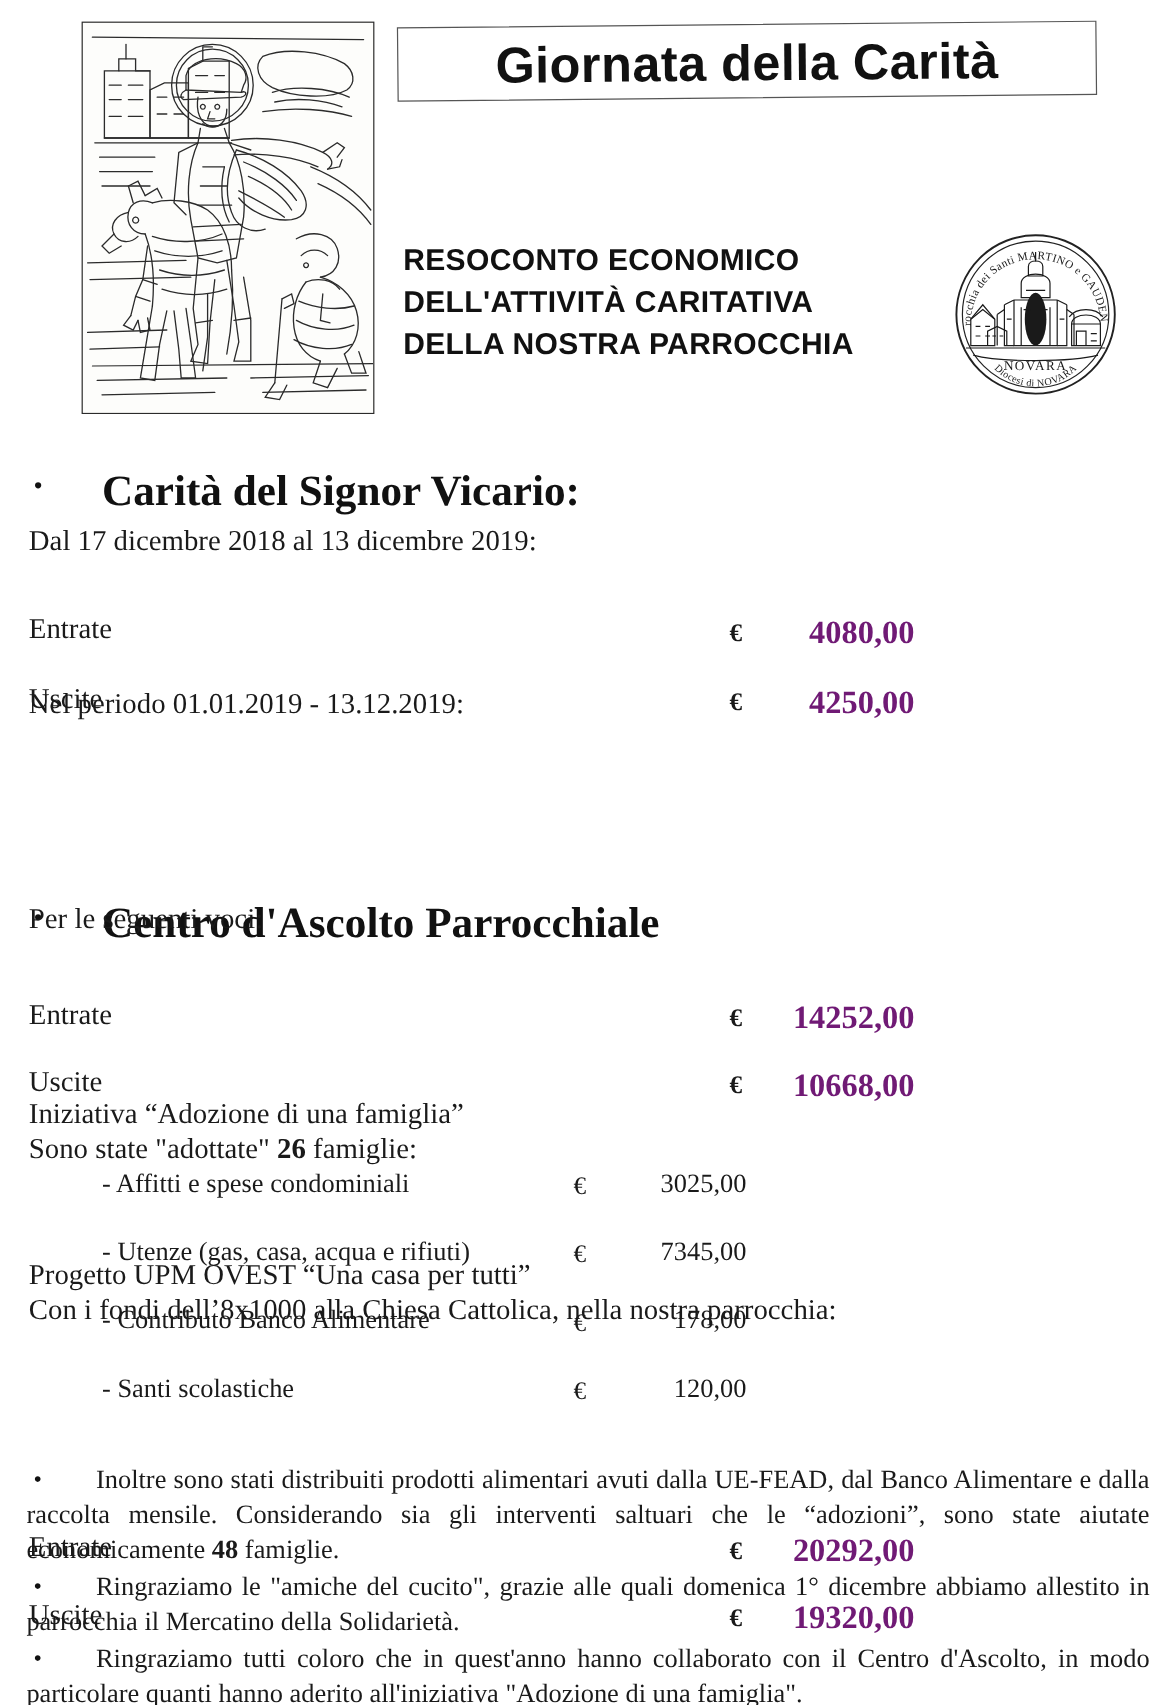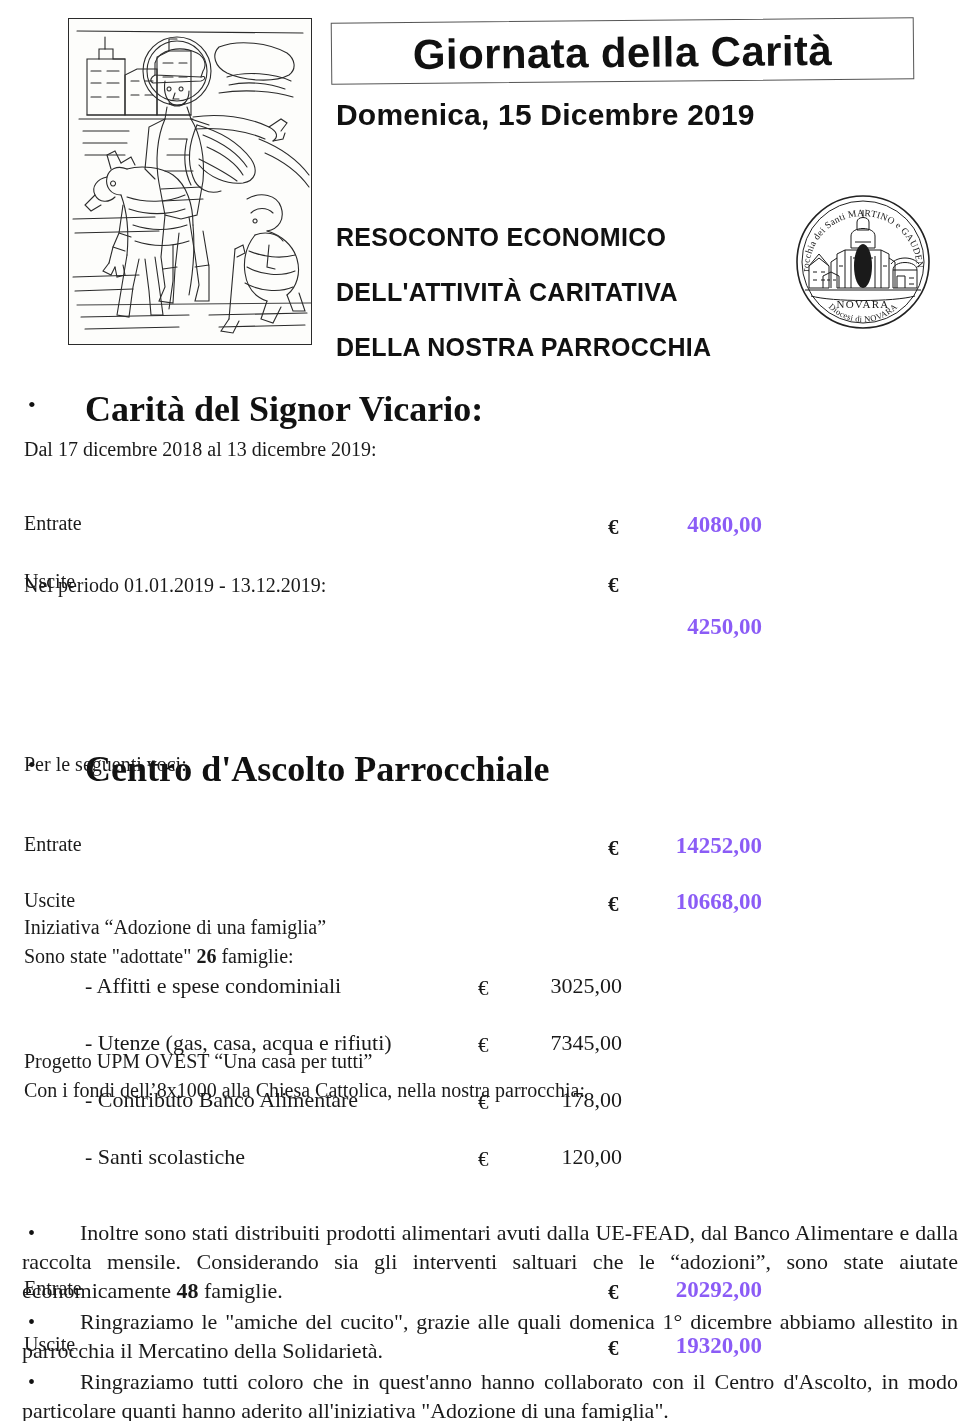--- a/index.html
+++ b/index.html
@@ -80,21 +80,21 @@
     position: absolute;
     left: 336px;
     top: 200px;
     font-family: "Liberation Sans", "DejaVu Sans", sans-serif;
     font-weight: bold;
     font-size: 25px;
     line-height: 35px;
     letter-spacing: 0.3px;
     color: #111;
   }
-  .resoconto div { white-space: nowrap; margin-top: 20px; }
+  .resoconto div { white-space: nowrap; }
 
   .seal {
     position: absolute;
     left: 793px;
     top: 192px;
     width: 140px;
     height: 140px;
   }
   .seal svg { display: block; width: 100%; height: 100%; }
 
@@ -129,41 +129,41 @@
     top: 0;
     font-size: 36px;
     font-weight: bold;
     color: #111;
     white-space: nowrap;
   }
 
   .line {
     position: absolute;
     left: 24px;
-    font-size: 20px;
+    font-size: 24px;
     color: #1a1a1a;
     white-space: nowrap;
   }
   .line.bold { font-weight: normal; }
 
   .amt-eur {
     position: absolute;
     left: 608px;
     font-size: 21px;
     font-weight: bold;
     color: #1a1a1a;
   }
   .amt-val {
     position: absolute;
     left: 600px;
     width: 162px;
     text-align: right;
-    font-size: 23px;
-    font-weight: bold;
-    color: #8b5cf6;
+    font-size: 27px;
+    font-weight: bold;
+    color: #701a75;
   }
 
   .sub-line {
     position: absolute;
     left: 85px;
     font-size: 22px;
     color: #1a1a1a;
     white-space: nowrap;
   }
   .sub-eur {
@@ -324,21 +324,20 @@
         <path d="M166 230 L160 300"></path>
         <path d="M160 300 L152 312 L164 314 L170 302"></path>
         <path d="M166 230 L174 226 L176 234 L168 238"></path>
       </g>
     </svg>
   </div>
 
   <div class="title-box"></div>
   <div class="title-text">Giornata della Carità</div>
 
-  <div class="subtitle-date">Domenica, 15 Dicembre 2019</div>
 
   <div class="resoconto">
     <div>RESOCONTO ECONOMICO</div>
     <div>DELL'ATTIVITÀ CARITATIVA</div>
     <div>DELLA NOSTRA PARROCCHIA</div>
   </div>
 
   <div class="seal">
     <svg viewBox="0 0 140 140" xmlns="http://www.w3.org/2000/svg">
       <defs>
@@ -397,21 +396,21 @@
   </div>
   <div class="line" style="top:78px;">Dal 17 dicembre 2018 al 13 dicembre 2019:</div>
   <div class="row">
     <span class="line" style="top:112px;">Entrate</span>
     <span class="amt-eur" style="top:115px;">€</span>
     <span class="amt-val" style="top:112px;">4080,00</span>
   </div>
   <div class="row">
     <span class="line" style="top:142px;">Uscite</span>
     <span class="amt-eur" style="top:145px;">€</span>
-    <span class="amt-val" style="top:142px;margin-top:44px;">4250,00</span>
+    <span class="amt-val" style="top:142px;">4250,00</span>
   </div>
 
   <div class="line" style="top:214px;">Nel periodo 01.01.2019 - 13.12.2019:</div>
 
   <div class="sec-head" style="top:292px;">
     <span class="sec-bullet">•</span>
     <span class="sec-title">Centro d'Ascolto Parrocchiale</span>
   </div>
   <div class="row">
     <span class="line" style="top:337px;">Entrate</span>

